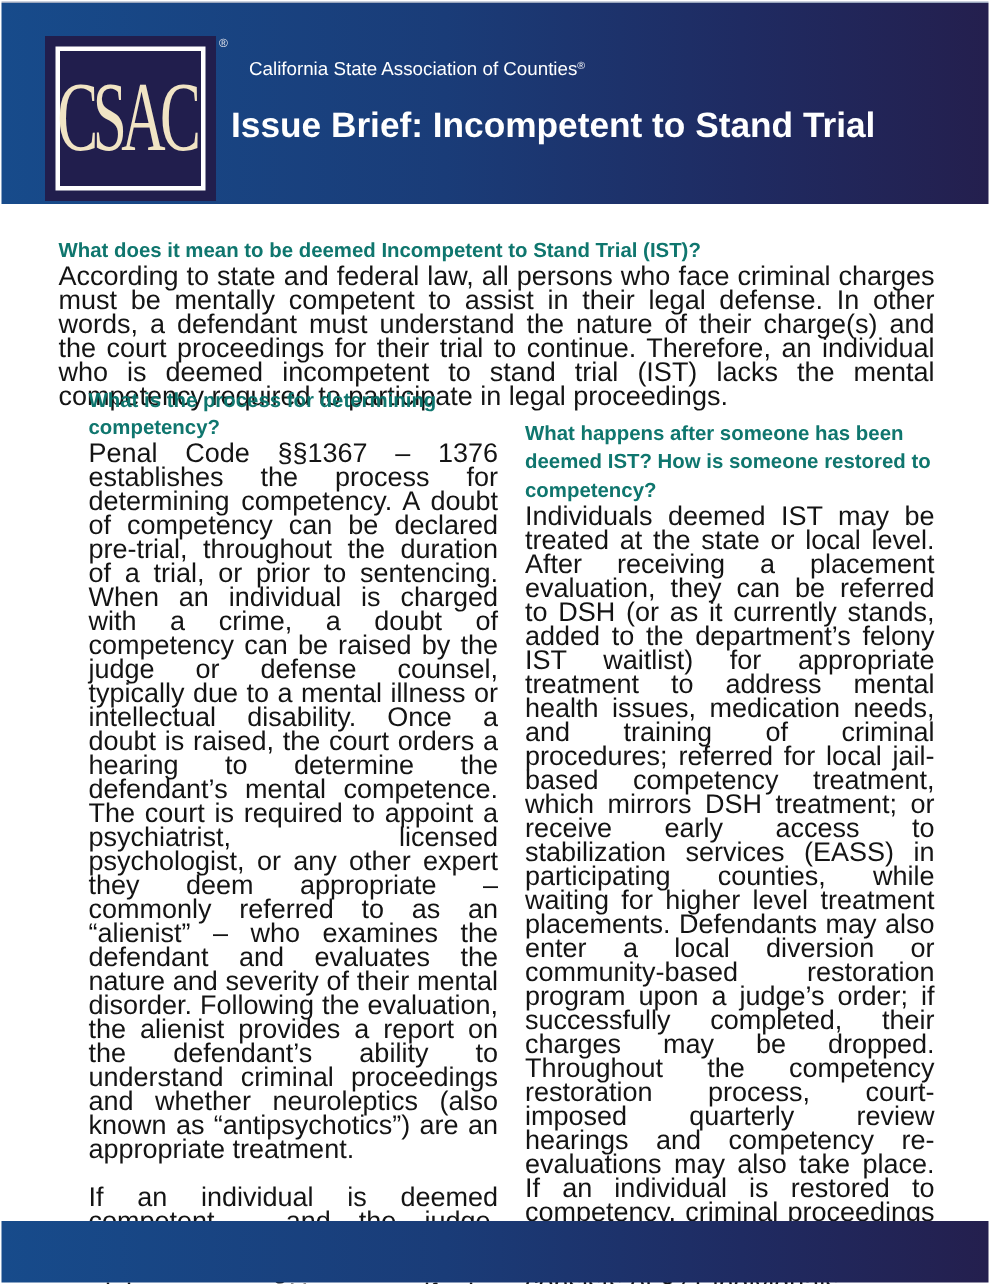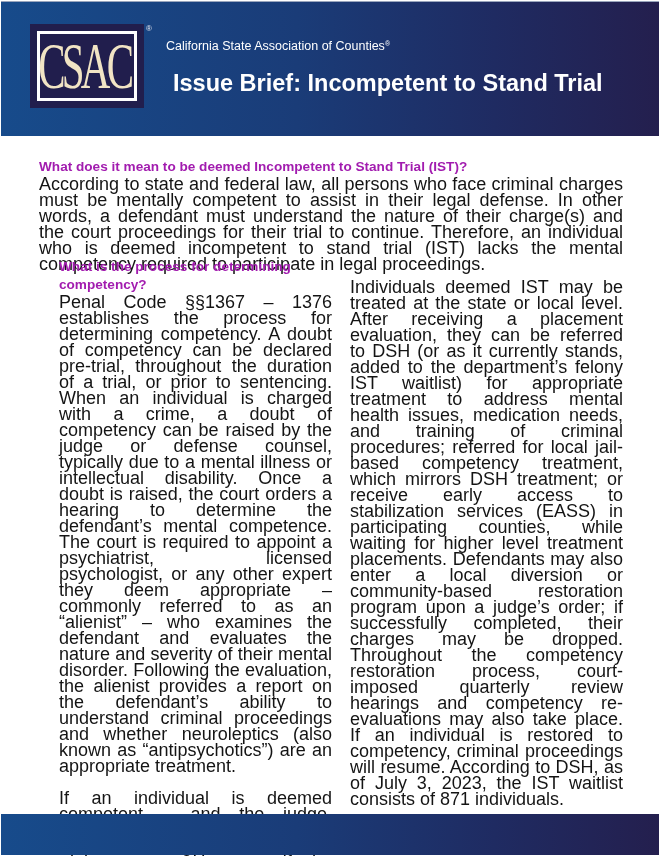--- a/index.html
+++ b/index.html
@@ -6,45 +6,45 @@
   body {
     width: 660px; height: 856px; background: #ffffff; position: relative; overflow: hidden;
     font-family: "Liberation Sans", sans-serif; color: #111111;
   }
   .header {
     position: absolute; left: 1px; top: 1px; width: 658px; height: 135px;
     background: linear-gradient(90deg, #174b8b 0%, #1a3c78 45%, #1f2b62 75%, #241f4e 100%);
     border-top: 1px solid #9aa6bd; box-sizing: border-box;
   }
   .logo {
-    position: absolute; left: 29px; top: 22px; width: 114px; height: 84px;
+    position: absolute; left: 29px; top: 22px; width: 114px; height: 110px;
     background: #211e4d; box-sizing: border-box;
   }
   .logo-inner {
     position: absolute; left: 7px; top: 7px; right: 7px; bottom: 7px;
     border: 3px solid #ffffff; box-sizing: border-box; background: #211e4d;
     display: flex; align-items: center; justify-content: center;
   }
   .logo-text {
     color: #f1e4c4; font-family: "Liberation Serif", serif; font-size: 66px;
     letter-spacing: -6px; transform: scaleX(0.62); line-height: 1; margin-left: -6px;
   }
   .reg {
     position: absolute; left: 145px; top: 22px; color: #e8e8f0; font-size: 8px;
   }
   .org-name {
     position: absolute; left: 165px; top: 37px; color: #ffffff; font-size: 12.5px;
   }
   .org-name sup { font-size: 7px; vertical-align: 4px; }
   .title {
-    position: absolute; left: 172px; top: 68px; color: #ffffff; font-size: 23.5px;
+    position: absolute; left: 153px; top: 68px; color: #ffffff; font-size: 23.5px;
     font-weight: bold; letter-spacing: 0px;
   }
   .h2 {
-    color: #a21caf; font-weight: bold; font-size: 13.6px; line-height: 18px; margin: 0;
+    color: #0f766e; font-weight: bold; font-size: 13.6px; line-height: 18px; margin: 0;
   }
   .p {
     font-size: 18px; line-height: 16px; text-align: justify; margin: 0; color: #141414;
   }
   .intro { position: absolute; left: 39px; top: 158px; width: 584px; }
   .col-left { position: absolute; left: 39px; top: 258px; width: 273px; margin-left: 20px; }
   .col-right { position: absolute; left: 350px; top: 257px; width: 273px; }
   .gap { height: 16px; }
   .footer {
     position: absolute; left: 1px; top: 814px; width: 658px; height: 41px;
@@ -72,16 +72,17 @@
 
 <div class="col-left">
   <h2 class="h2">What is the process for determining competency?</h2>
   <p class="p">Penal Code §§1367 – 1376 establishes the process for determining competency. A doubt of competency can be declared pre-trial, throughout the duration of a trial, or prior to sentencing. When an individual is charged with a crime, a doubt of competency can be raised by the judge or defense counsel, typically due to a mental illness or intellectual disability. Once a doubt is raised, the court orders a hearing to determine the defendant’s mental competence. The court is required to appoint a psychiatrist, licensed psychologist, or any other expert they deem appropriate – commonly referred to as an “alienist” – who examines the defendant and evaluates the nature and severity of their mental disorder. Following the evaluation, the alienist provides a report on the defendant’s ability to understand criminal proceedings and whether neuroleptics (also known as “antipsychotics”) are an appropriate treatment.</p>
   <div class="gap"></div>
   <p class="p">If an individual is deemed competent – and the judge, defense, and prosecution agree with the findings – the criminal trial resumes. However, if the defense contests the finding, an additional hearing is held where the defense must prove by a preponderance of the evidence that the individual is IST. If an individual is deemed IST – and the judge, defense, and prosecution agree – the court orders a</p>
 </div>
 
 <div class="col-right">
   <div class="gap" style="height:22px"></div>
+  <h2 class="h2" style="line-height:19px">What happens after someone has been deemed IST? How is someone restored to competency?</h2>
   <p class="p">Individuals deemed IST may be treated at the state or local level. After receiving a placement evaluation, they can be referred to DSH (or as it currently stands, added to the department’s felony IST waitlist) for  appropriate treatment to address mental health issues, medication needs, and training of criminal procedures; referred for local jail-based competency treatment, which mirrors DSH treatment; or receive early access to stabilization services (EASS) in participating counties, while waiting for higher level treatment placements. Defendants may also enter a local diversion or community-based restoration program upon a judge’s order; if successfully completed, their charges may be dropped. Throughout the competency restoration process, court-imposed quarterly review hearings and competency re-evaluations may also take place. If an individual is restored to competency, criminal proceedings will resume.  According to DSH, as of July 3, 2023, the IST waitlist  consists of 871 individuals.</p>
 </div>
 
 <div class="footer"></div>
 
 </body></html>

